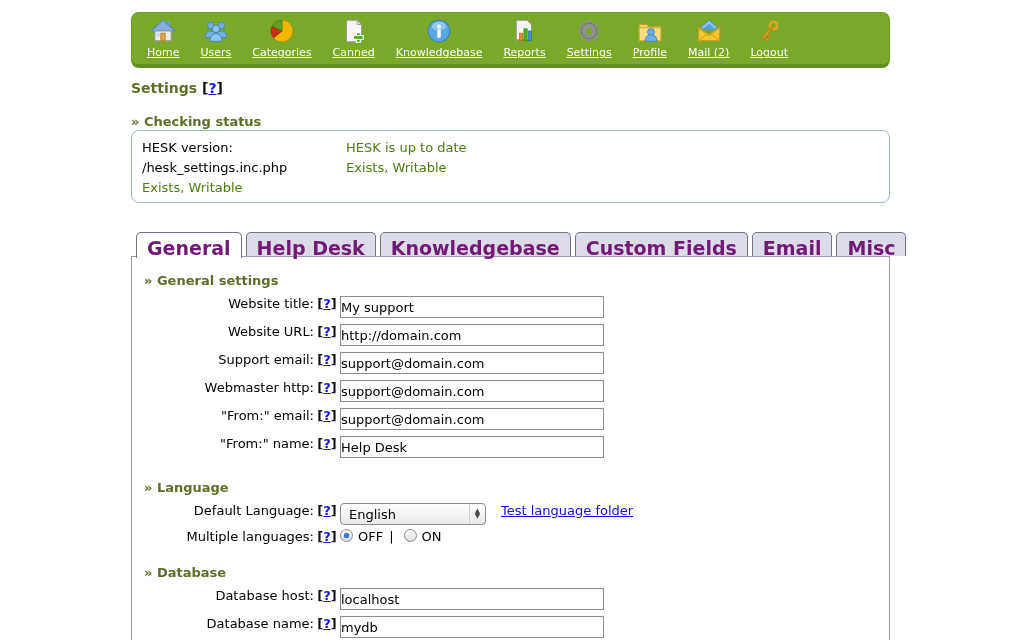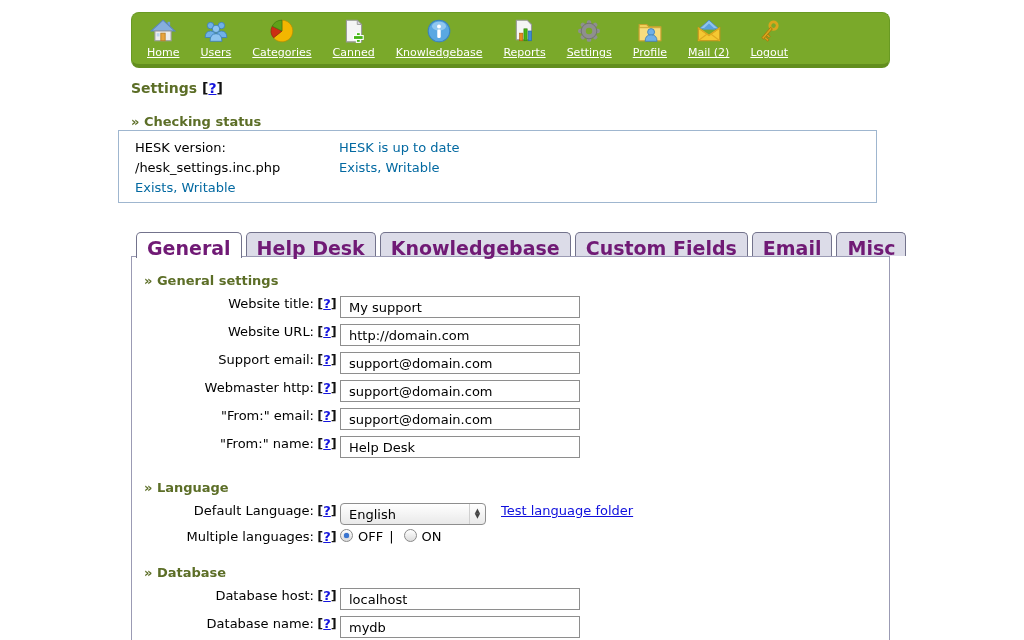--- a/index.html
+++ b/index.html
@@ -18,47 +18,47 @@
 
   
   .page-title-row { position:absolute; left:131px; top:80px; font-weight:bold; font-size:14px; color:#5c6e27; }
   .brk { color:#111; font-weight:bold; }
   .qlink { color:#1414dd; font-weight:bold; text-decoration:underline; cursor:pointer; }
 
   .section-head { font-weight:bold; font-size:13px; color:#5c6e27; }
   .checking-head { position:absolute; left:131px; top:114px; }
 
   
-  .status-box { position:absolute; left:118px; top:130px; width:759px; height:73px;
-    border:1px solid #9fb6cf; border-radius:0; padding:7px 16px; background:#fff; }
+  .status-box { position:absolute; left:131px; top:130px; width:759px; height:73px;
+    border:1px solid #9fb6cf; border-radius:8px; padding:7px 10px; background:#fff; }
   .status-row { display:flex; line-height:20px; }
   .status-label { width:204px; }
-  .status-value { color:#0369a1; }
+  .status-value { color:#4d7c0f; }
 
   
   .tabs { position:absolute; left:136px; top:232px; display:flex; gap:4px; z-index:3; }
   .tab { background:#dcdce8; border:1px solid #73738c; border-bottom:none;
     border-radius:5px 5px 0 0; padding:4px 10px 4px; font-weight:bold; font-size:19px;
     color:#701a75; height:24px; cursor:pointer; white-space:nowrap; }
   .tab.active { background:#fff; height:26px; padding-bottom:6px; position:relative; z-index:5; }
 
   
   .content-box { position:absolute; left:131px; top:256px; width:759px; height:400px;
     border:1px solid #9b9bb4; background:#fff; padding-top:16px; z-index:1; }
   .content-box .section-head { margin:0 0 6px 12px; height:17px; }
   .content-box .section-head.mt { margin-top:16px; }
   .content-box .section-head.mt2 { margin-top:12px; }
 
   .form-row { display:flex; height:28px; }
   .form-row.slim { height:26px; }
   .form-row.slim2 { height:24px; }
   .lbl { width:182px; text-align:right; white-space:nowrap; }
   .help { width:26px; text-align:center; white-space:nowrap; }
-  .txt-input { width:240px; height:22px; border:1px solid #8e8e8e; background:#fff;
-    font-family:"DejaVu Sans","Liberation Sans",sans-serif; font-size:13px; padding:1px 8px; color:#000; }
+  .txt-input { width:264px; height:22px; border:1px solid #8e8e8e; background:#fff;
+    font-family:"DejaVu Sans","Liberation Sans",sans-serif; font-size:13px; padding:1px 0; color:#000; }
 
   
   .select { width:146px; height:22px; border:1px solid #8e8e8e; border-radius:4px;
     background:linear-gradient(#ffffff,#e9e9e9); display:flex; align-items:center;
     cursor:pointer; overflow:hidden; }
   .select .sel-text { flex:1; padding-left:8px; }
   .select .sel-arrows { width:16px; display:flex; flex-direction:column; align-items:center;
     line-height:5px; font-size:7px; color:#444; border-left:1px solid #d0d0d0; height:100%;
     justify-content:center; }
   .ext-link { color:#0f0fdd; text-decoration:underline; margin-left:15px; cursor:pointer; }

